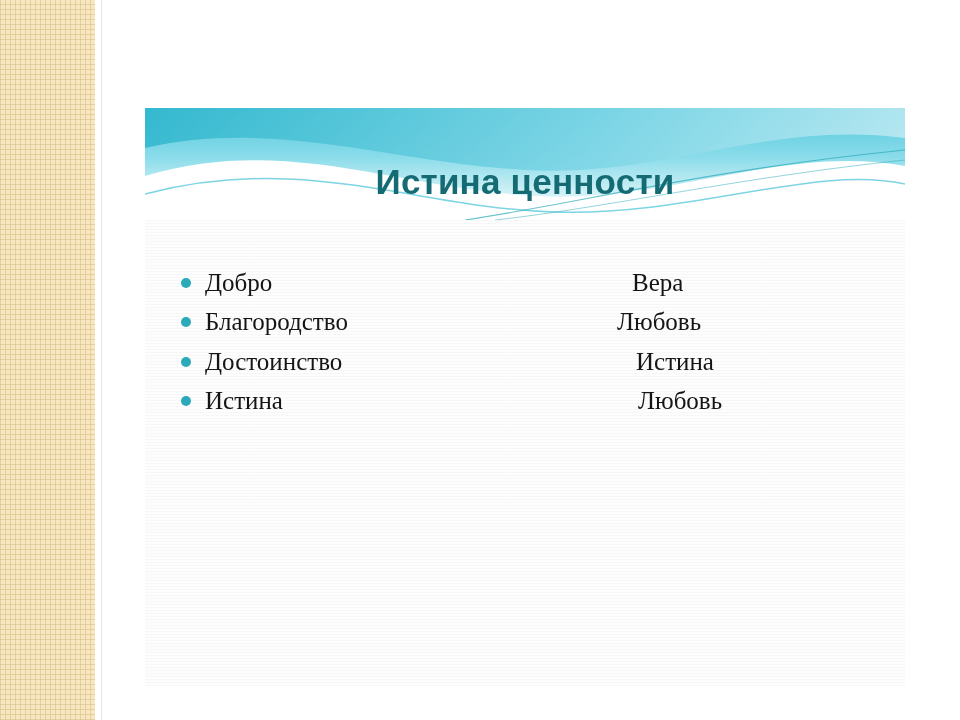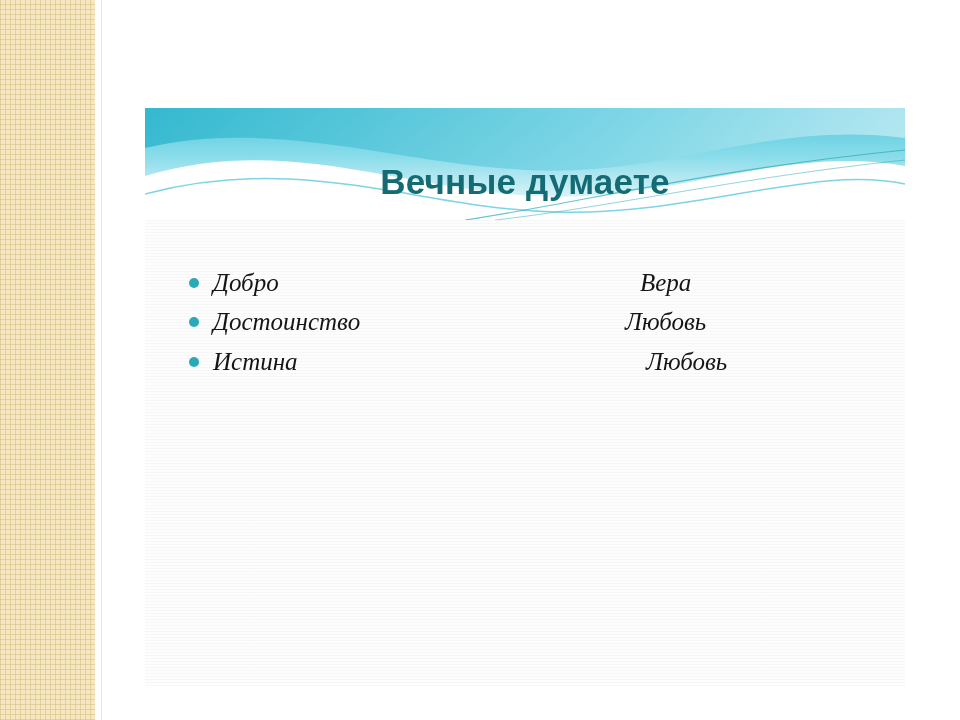--- a/index.html
+++ b/index.html
@@ -71,24 +71,23 @@
     font-size: 35px;
     font-weight: bold;
     color: #146b74;
     letter-spacing: 0.2px;
     z-index: 3;
   }
 
   
   #bullet-list {
     position: absolute;
-    left: 44px;
+    left: 36px;
     top: 158px;
     width: 690px;
-    font-style: italic;
   }
   .bullet-row {
     display: flex;
     align-items: flex-start;
     margin-bottom: 6px;
     min-height: 32px;
   }
   .bullet-dot {
     flex: 0 0 auto;
     width: 10px;
@@ -150,38 +149,44 @@
       <rect x="0" y="0" width="760" height="112" fill="#ffffff"></rect>
       <path d="M0,0 L760,0 L760,58 C640,36 520,96 390,88 C250,80 140,26 0,68 Z" fill="url(#g1)"></path>
       <path d="M0,0 L760,0 L760,30 C620,12 520,70 380,62 C250,55 130,10 0,40 Z" fill="url(#g2)" opacity="0.85"></path>
       <path d="M0,74 C150,30 260,88 400,94 C540,100 660,44 760,64" stroke="#ffffff" stroke-width="3" fill="none" opacity="0.9"></path>
       <path d="M0,86 C160,44 270,100 410,104 C550,108 670,56 760,76" stroke="#5cc9dc" stroke-width="1.5" fill="none" opacity="0.8"></path>
       <path d="M320,112 C430,96 560,62 760,42" stroke="#2aa9b8" stroke-width="1.2" fill="none" opacity="0.7"></path>
       <path d="M350,112 C460,100 590,70 760,52" stroke="#2aa9b8" stroke-width="1" fill="none" opacity="0.5"></path>
     </svg>
   </div>
 
-  <div id="slide-title">Вечные думаете</div>
+  <div id="slide-title">Истина ценности</div>
 
   <div id="bullet-list">
 
     <div class="bullet-row r0">
       <span class="bullet-dot"></span>
       <span class="bullet-body">
         <span class="col-left">Добро</span><span class="col-right">Вера</span>
       </span>
     </div>
 
     <div class="bullet-row r1">
       <span class="bullet-dot"></span>
       <span class="bullet-body">
-        <span class="col-left">Достоинство</span><span class="col-right">Любовь</span>
+        <span class="col-left">Благородство</span><span class="col-right">Любовь</span>
       </span>
     </div>
 
+    <div class="bullet-row r2">
+      <span class="bullet-dot"></span>
+      <span class="bullet-body">
+        <span class="col-left">Достоинство</span><span class="col-right">Истина</span>
+      </span>
+    </div>
 
     <div class="bullet-row r3">
       <span class="bullet-dot"></span>
       <span class="bullet-body">
         <span class="col-left">Истина</span><span class="col-right">Любовь</span>
       </span>
     </div>
 
 
 

